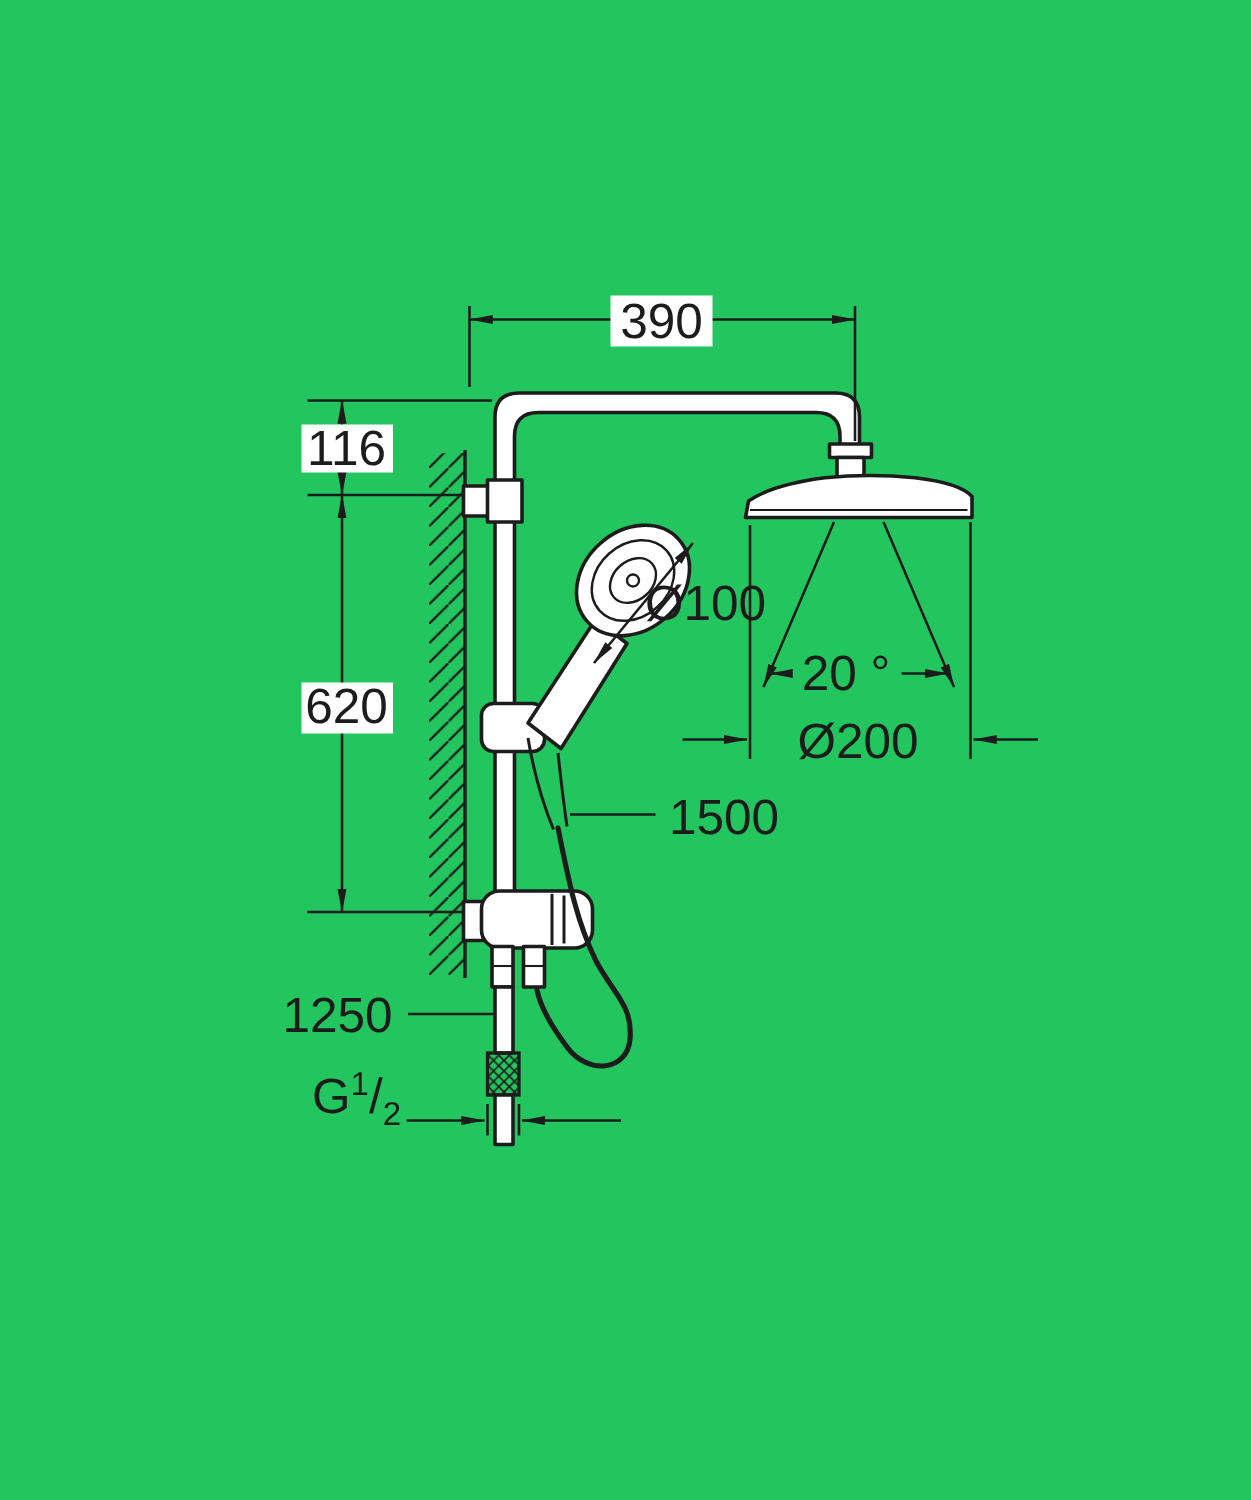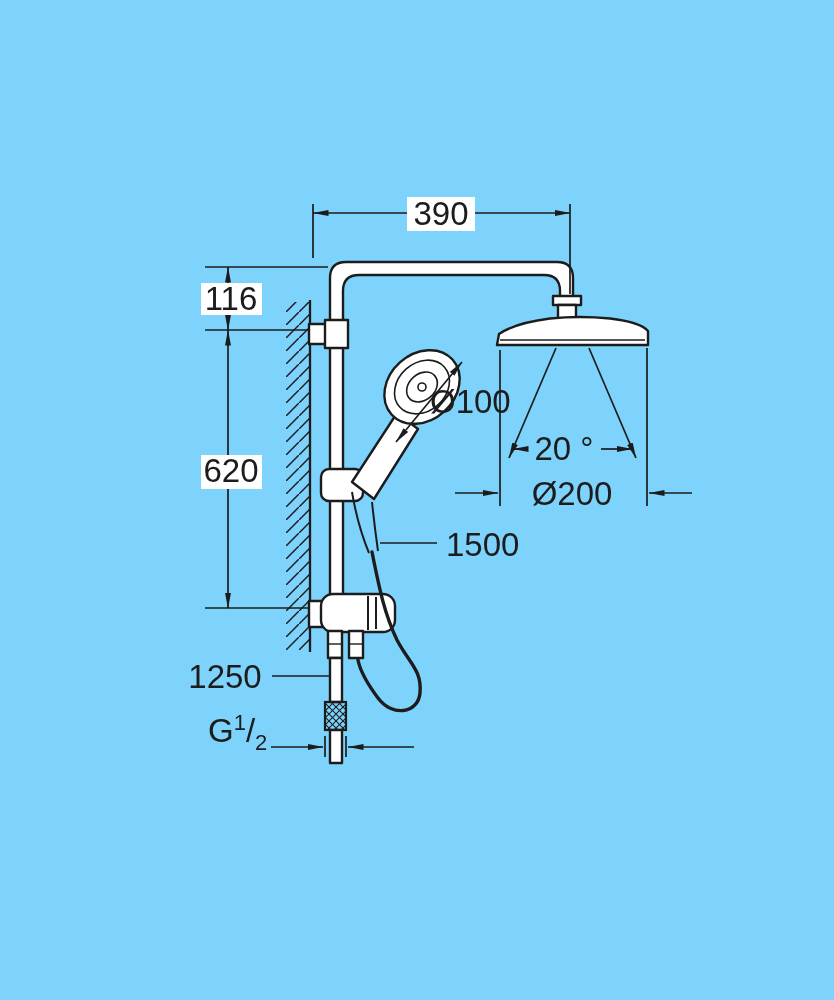--- a/index.html
+++ b/index.html
@@ -1,16 +1,16 @@
 <!DOCTYPE html>
 <html><head>
 <meta charset="utf-8">
 <style>
   html,body{margin:0;padding:0;background:#ffffff;}
-  .stage{position:relative;width:834px;height:1000px;background:#7dd3fc;overflow:hidden;}
+  .stage{position:relative;width:834px;height:1000px;background:#22c55e;overflow:hidden;}
   svg{display:block;}
   svg text{font-family:"Liberation Sans","DejaVu Sans",sans-serif;font-size:33px;fill:#1c1c1c;}
   svg tspan.small{font-size:22px;}
   .obj{fill:#ffffff;stroke:#1c1c1c;stroke-width:2.4;stroke-linejoin:round;}
   .objthin{fill:none;stroke:#1c1c1c;stroke-width:2;}
   .dim{fill:none;stroke:#1c1c1c;stroke-width:1.7;}
   .hose{fill:none;stroke:#1c1c1c;stroke-width:3.4;stroke-linecap:round;}
   .bg{fill:#ffffff;stroke:none;}
 </style>
 </head>

